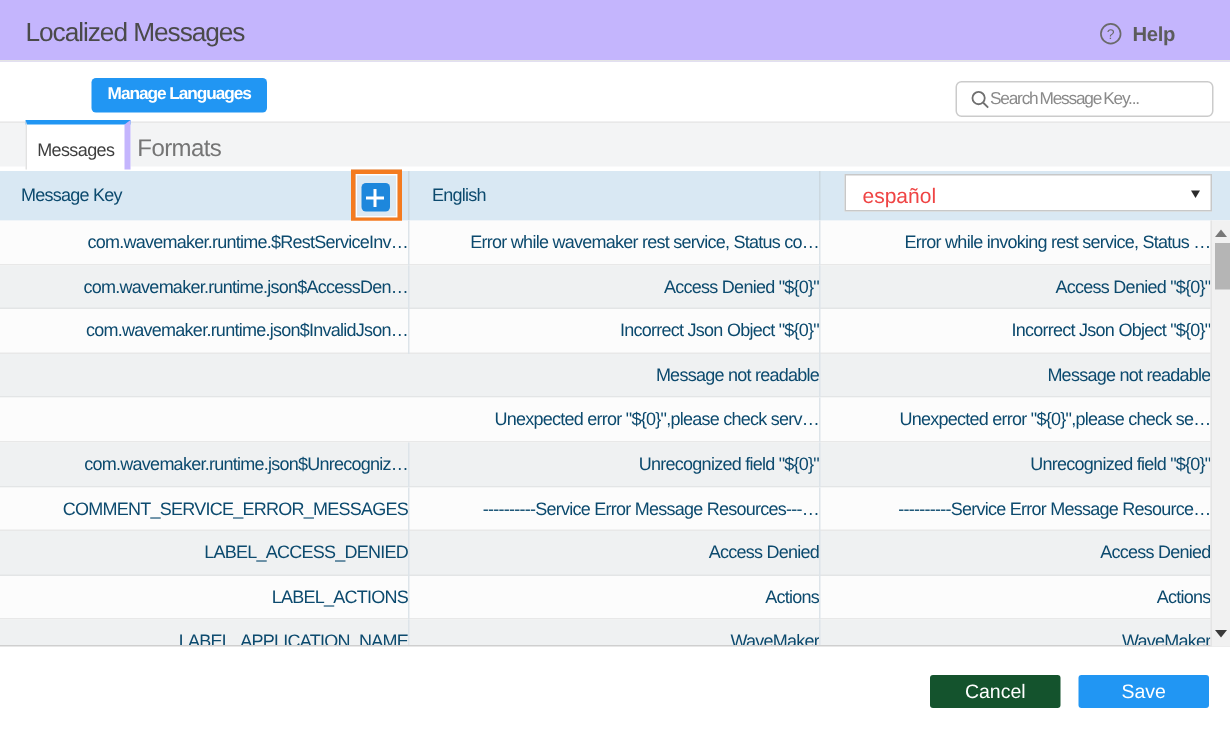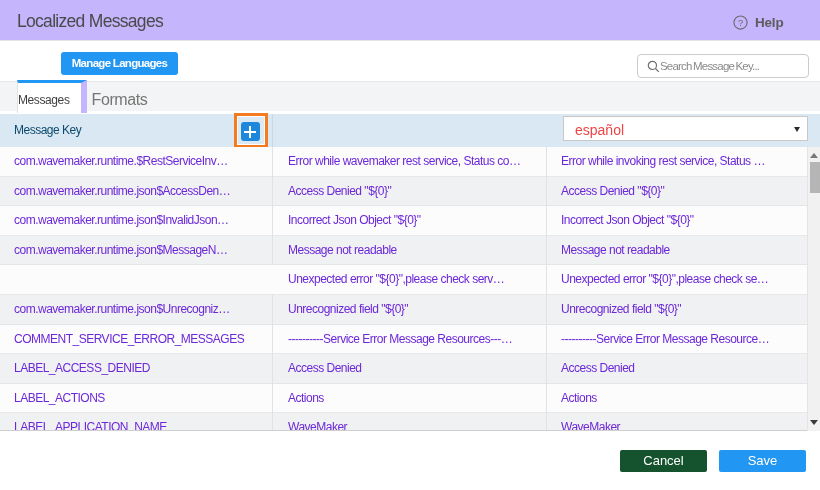--- a/index.html
+++ b/index.html
@@ -13,42 +13,42 @@
 .help-icon { position:absolute; left:733px; top:15px; width:15px; height:15px; }
 
 
 .btn-manage { position:absolute; left:13px; top:52px; width:117px; height:23px; background:#2196f3; border-radius:3px; color:#fff; font-size:11.5px; letter-spacing:-0.7px; font-weight:bold; text-align:center; line-height:23px;margin-left:48px; }
 .search { position:absolute; left:637px; top:54px; width:172px; height:24px; border:1px solid #cbcbcb; border-radius:4px; background:#fff; }
 .search-ph { position:absolute; left:22px; top:5px; font-size:11.5px; letter-spacing:-0.8px; word-spacing:-1px; color:#8a8a8a; }
 .search-icon { position:absolute; left:9px; top:5px; }
 
 
 .tabbar { position:absolute; left:0; top:81px; width:820px; height:30px; background:#f3f4f5; border-top:1px solid #e8e8e8; }
-.tab-active { position:absolute; left:17px; top:80px; width:70px; height:33px; background:#fff; border-top:3px solid #2196f3; border-left:1px solid #e2e2e2; border-right:6px solid #c4b5fd; color:#3f3f3f; font-size:12px; letter-spacing:-0.4px; text-align:left; line-height:34px; z-index:2; }
+.tab-active { position:absolute; left:17px; top:80px; width:70px; height:33px; background:#fff; border-top:3px solid #2196f3; border-left:1px solid #e2e2e2; border-right:4px solid #c4b5fd; color:#3f3f3f; font-size:12px; letter-spacing:-0.4px; text-align:center; line-height:34px; z-index:2; }
 .tab2 { position:absolute; left:87px; top:81px; width:65px; height:30px; color:#757575; font-size:16px; letter-spacing:-0.4px; text-align:center; line-height:38px; z-index:2; }
 
 
 .thead { position:absolute; left:0; top:114px; width:820px; height:33px; background:#d9e8f3; }
 .th1 { position:absolute; left:0; top:0; width:273px; height:33px; border-right:1px solid #ccd8e0; }
 .th2 { position:absolute; left:273px; top:0; width:274px; height:33px; border-right:1px solid #ccd8e0; }
 .th3 { position:absolute; left:547px; top:0; width:273px; height:33px; }
 .th-label { position:absolute; left:14px; top:9px; font-size:12px; letter-spacing:-0.5px; color:#0c4a6e; }
 .orange-box { position:absolute; left:234px; top:-1px; width:34px; height:35px; border:3px solid #f47b20; background:#dce9f3; box-shadow: inset 0 0 0 1px rgba(255,255,255,0.9); }
 .plus-btn { position:absolute; left:3.5px; top:6px; width:19px; height:19px; background:#1d87dc; border-radius:3px; }
 .plus-btn:before { content:""; position:absolute; left:3.5px; top:8.5px; width:12px; height:2px; background:#fff; }
 .plus-btn:after { content:""; position:absolute; left:8.5px; top:3.5px; width:2px; height:12px; background:#fff; }
 .hsel { position:absolute; left:16px; top:2px; width:245px; height:25px; background:#fff; border:1px solid #c8c8c8; }
 .hsel-text { position:absolute; left:11px; top:5px; font-size:14px; color:#ef4444; }
 .hsel-caret { position:absolute; right:7px; top:10px; width:0; height:0; border-left:3.5px solid transparent; border-right:3.5px solid transparent; border-top:5px solid #2a2a2a; }
 
 
 .tbody { position:absolute; left:0; top:147px; width:820px; height:284px; overflow:hidden; border-bottom:1px solid #cfcfcf; }
 .row { position:relative; width:820px; height:29.6px; background:#fcfcfc; border-bottom:1px solid #e8e8e8; }
 .row:nth-child(even) { background:#eff1f2; border-bottom:1px solid #e3e5e6; }
-.c1,.c2,.c3 { position:absolute; top:0; height:29.6px; font-size:12px; letter-spacing:-0.5px; color:#6d28d9; line-height:28.6px; white-space:nowrap; overflow:hidden; }
+.c1,.c2,.c3 { position:absolute; top:0; height:29.6px; font-size:12px; letter-spacing:-0.5px; color:#0c4a6e; line-height:28.6px; white-space:nowrap; overflow:hidden;text-align:right; }
 .c1 { left:0; width:273px; padding-left:14px; border-right:1px solid #dde4e9; }
 .c2 { left:273px; width:274px; padding-left:15px; border-right:1px solid #dde4e9; }
 .c3 { left:547px; width:260px; padding-left:14px; }
 
 
 .sbar { position:absolute; left:807px; top:147px; width:13px; height:284px; background:#f1f1f1; border-left:1px solid #e4e4e4; }
 .sb-up { position:absolute; left:2px; top:6px; width:0; height:0; border-left:4.5px solid transparent; border-right:4.5px solid transparent; border-bottom:5px solid #787878; }
 .sb-thumb { position:absolute; left:1.5px; top:15px; width:10px; height:31px; background:#b5b5b5; }
 .sb-down { position:absolute; left:2px; bottom:6px; width:0; height:0; border-left:4.5px solid transparent; border-right:4.5px solid transparent; border-top:5px solid #3a3a3a; }
 
@@ -78,20 +78,23 @@
   </div>
 
   <div class="tabbar"></div>
   <div class="tab-active">Messages</div>
   <div class="tab2">Formats</div>
 
   <div class="thead">
     <div class="th1">
         <div class="th-label">Message Key</div>
       </div>
+    <div class="th2">
+        <div class="th-label" style="left:15px">English</div>
+      </div>
     <div class="th3">
       <div class="hsel">
           <span class="hsel-text">español</span>
           <span class="hsel-caret"></span>
         </div>
     </div>
     <div class="orange-box">
         <div class="plus-btn"></div>
       </div>
   </div>
@@ -106,21 +109,20 @@
         <div class="c1">com.wavemaker.runtime.json$AccessDen…</div>
         <div class="c2">Access Denied "${0}"</div>
         <div class="c3">Access Denied "${0}"</div>
       </div>
     <div class="row">
         <div class="c1">com.wavemaker.runtime.json$InvalidJson…</div>
         <div class="c2">Incorrect Json Object "${0}"</div>
         <div class="c3">Incorrect Json Object "${0}"</div>
       </div>
     <div class="row">
-        <div class="c1">com.wavemaker.runtime.json$MessageN…</div>
         <div class="c2">Message not readable</div>
         <div class="c3">Message not readable</div>
       </div>
     <div class="row">
         <div class="c2">Unexpected error "${0}",please check serv…</div>
         <div class="c3">Unexpected error "${0}",please check se…</div>
       </div>
     <div class="row">
         <div class="c1">com.wavemaker.runtime.json$Unrecogniz…</div>
         <div class="c2">Unrecognized field "${0}"</div>

